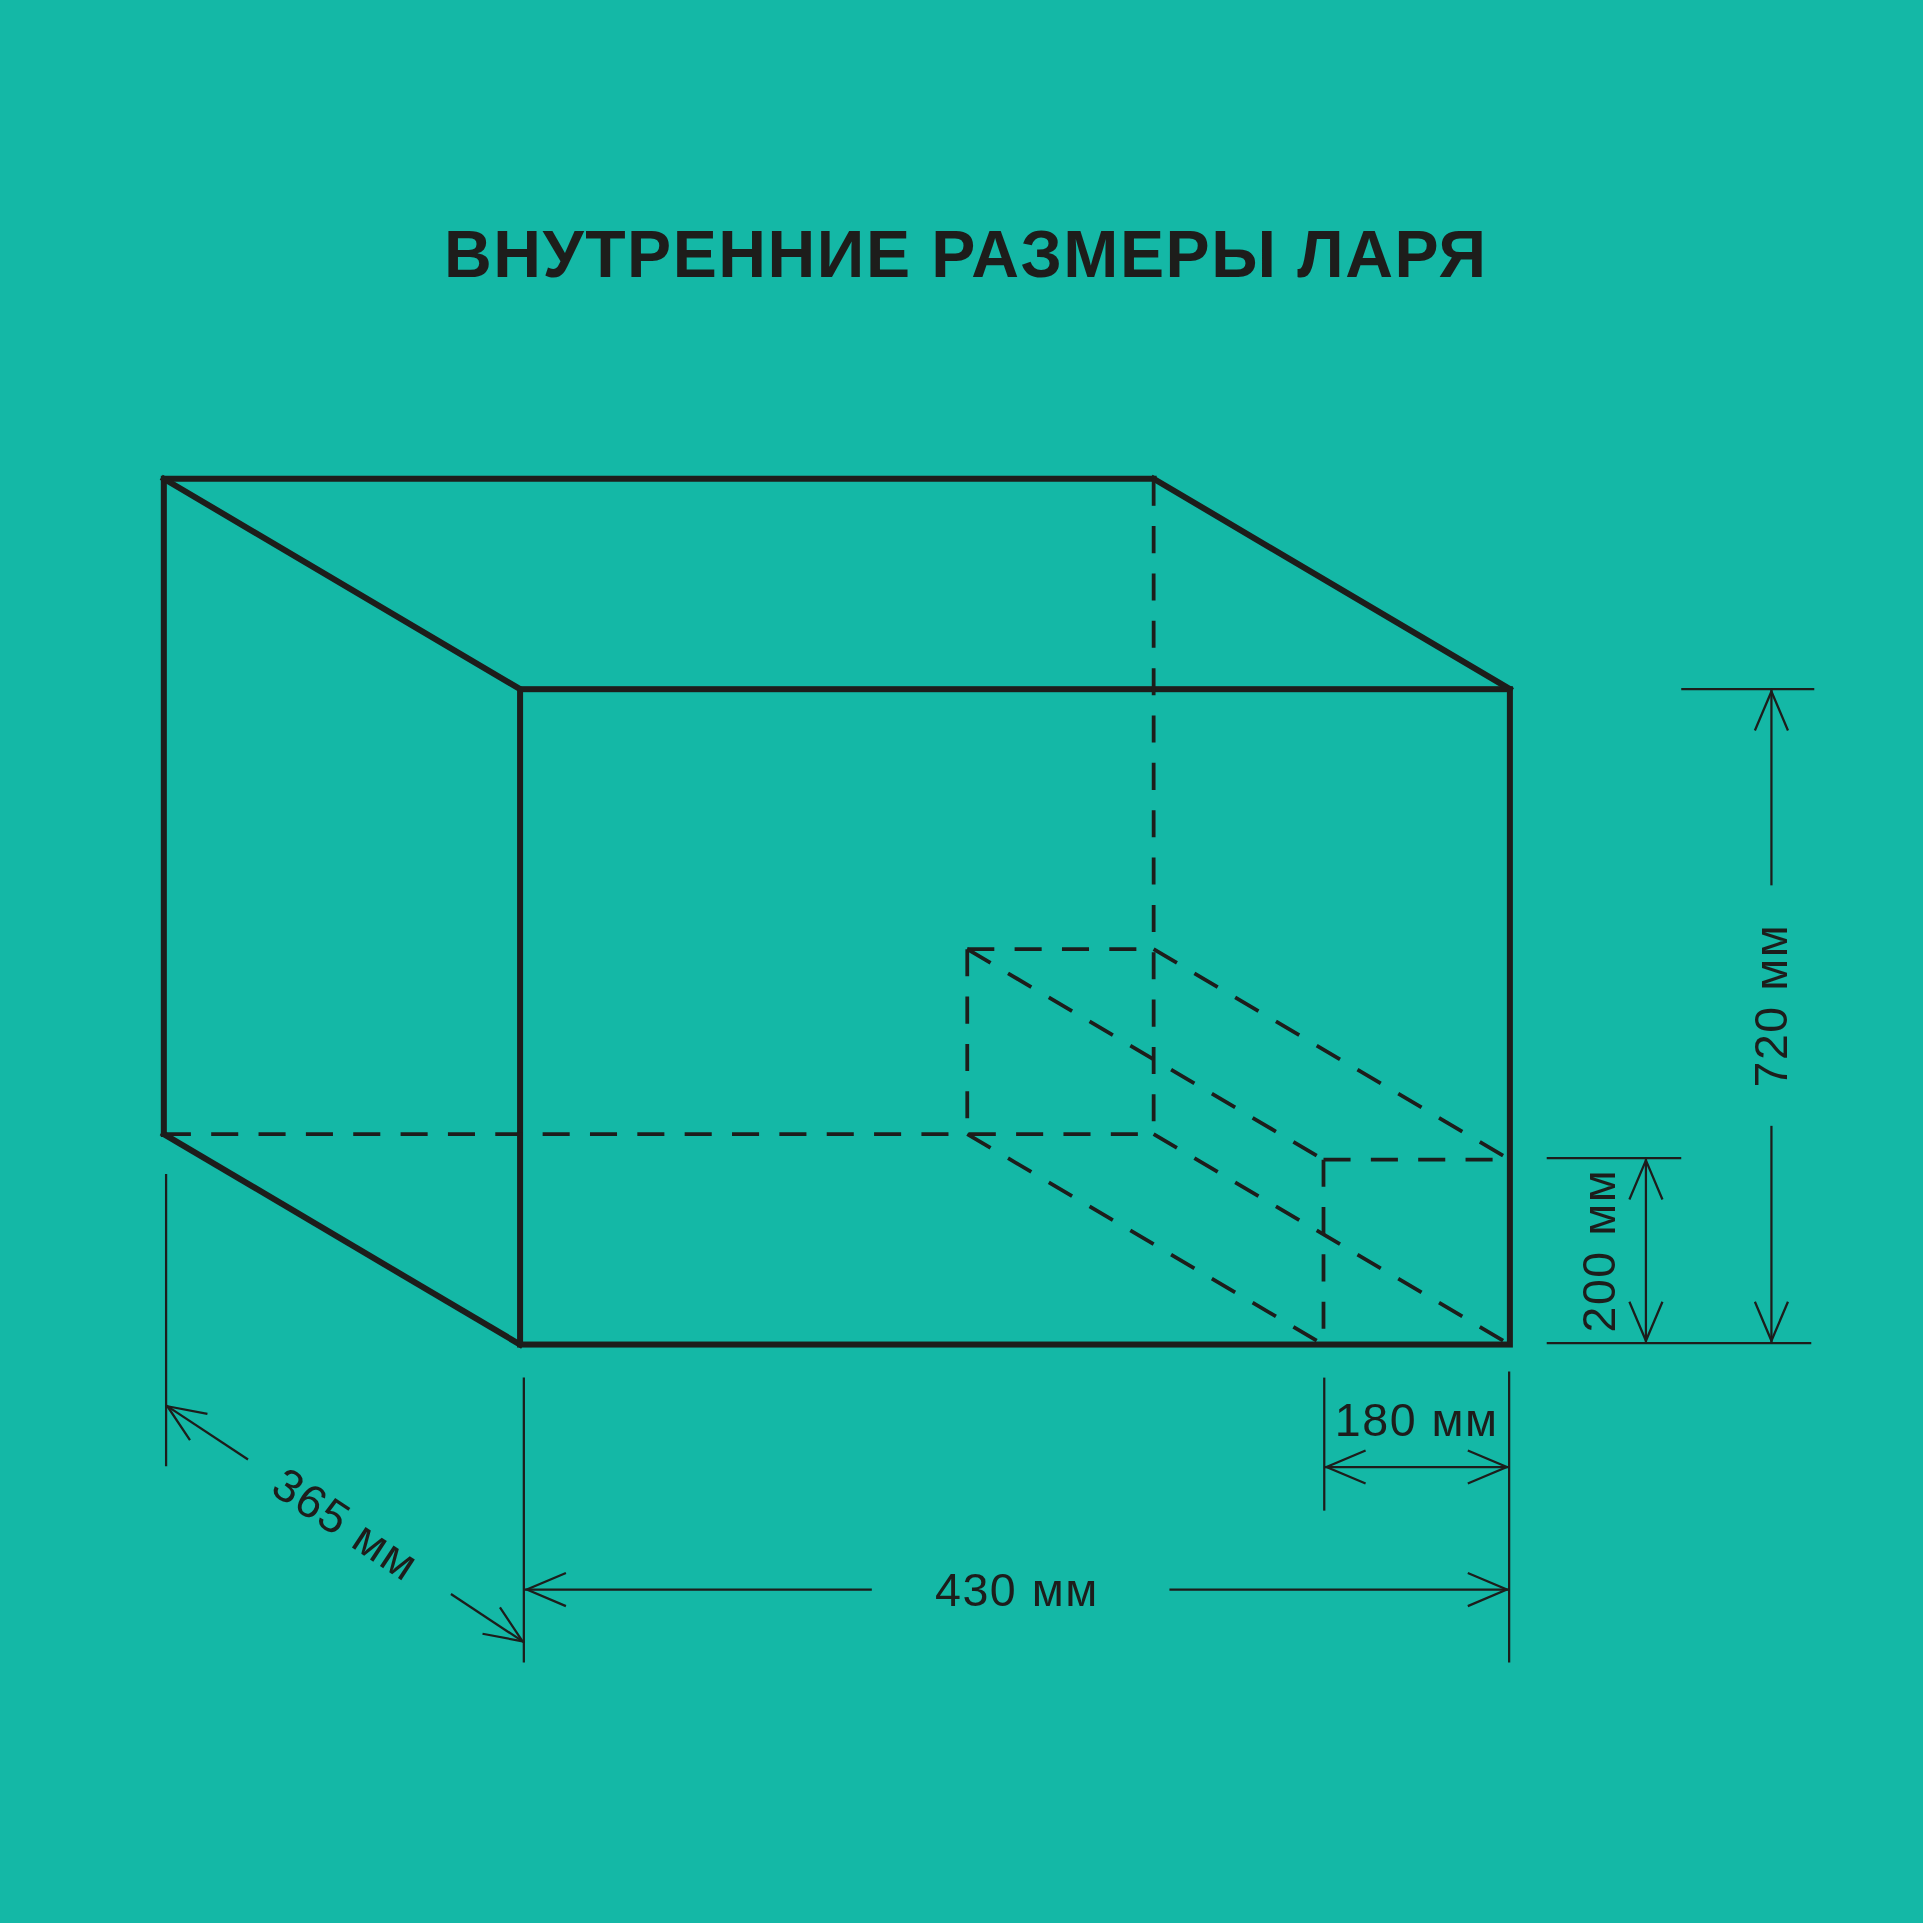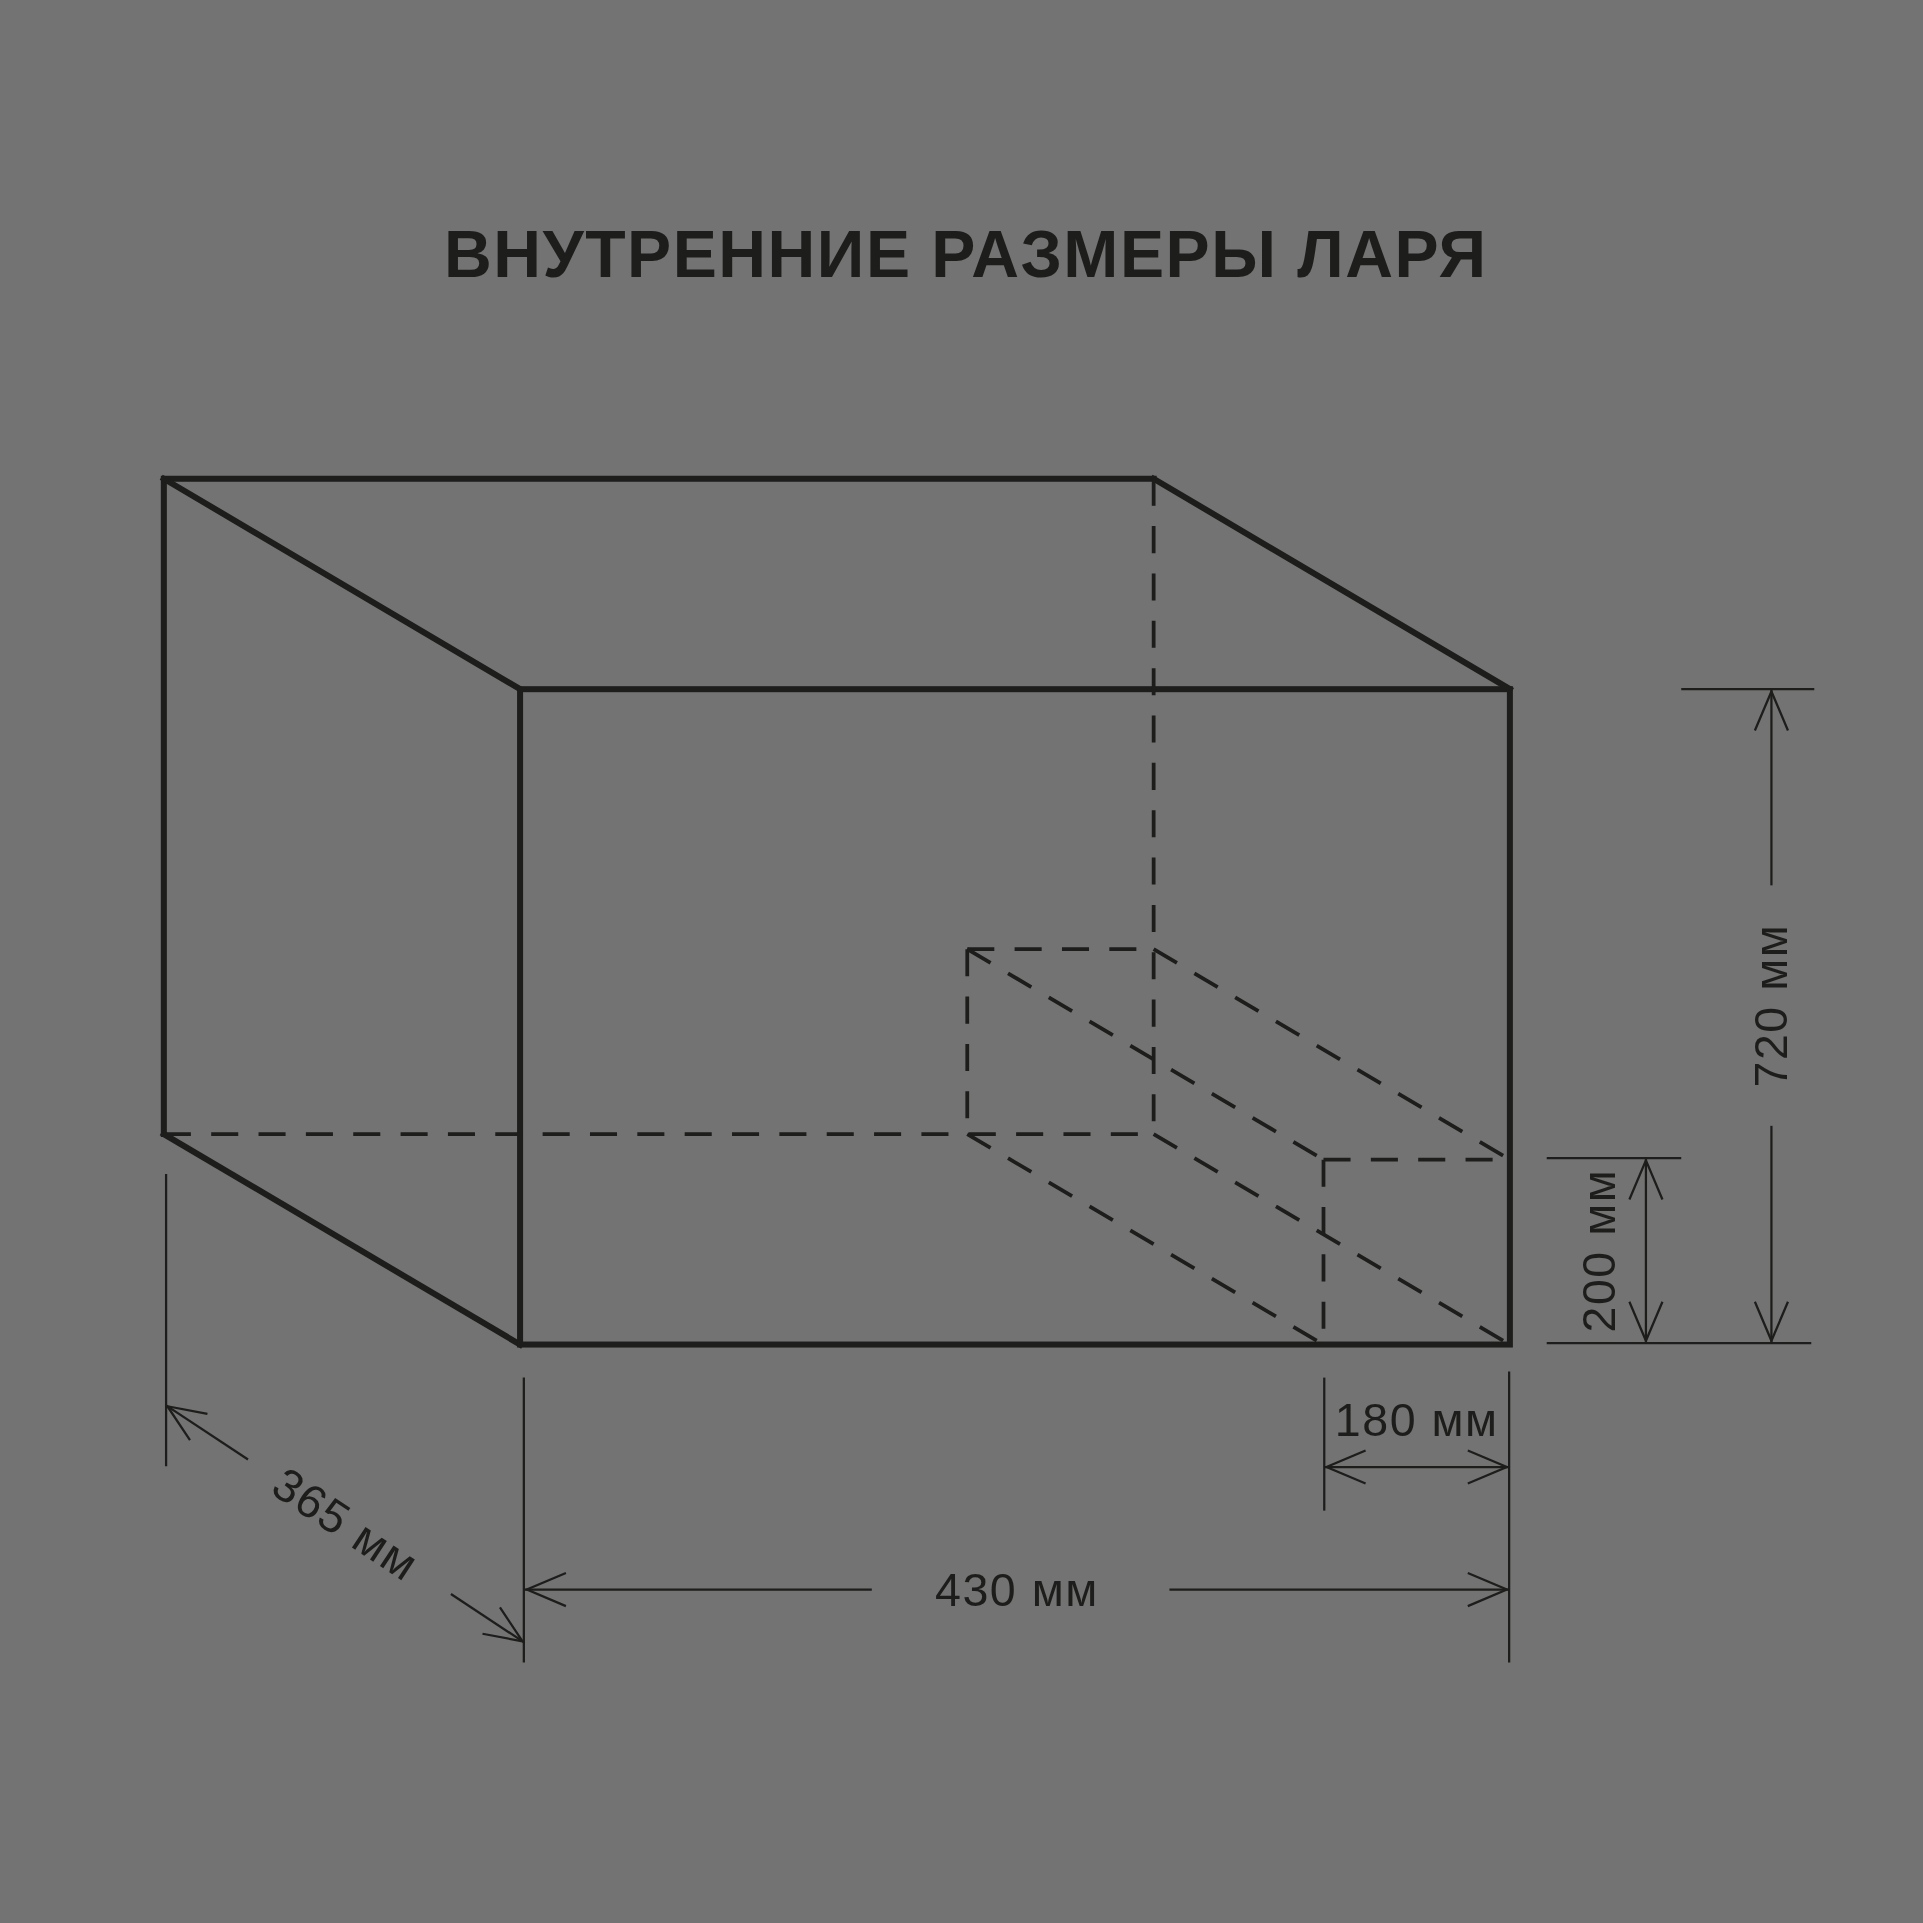--- a/index.html
+++ b/index.html
@@ -4,21 +4,21 @@
 <style>
   html, body {
     margin: 0;
     padding: 0;
     background: #ffffff;
   }
   .page {
     position: relative;
     width: 1924px;
     height: 1924px;
-    background: #737373;
+    background: #14b8a6;
     font-family: "Liberation Sans", sans-serif;
   }
   svg { display: block; }
   .title-text {
     font-family: "Liberation Sans", sans-serif;
     font-weight: 800;
     font-size: 88px;
     letter-spacing: 2px;
     fill: #1d1d1b;
   }

